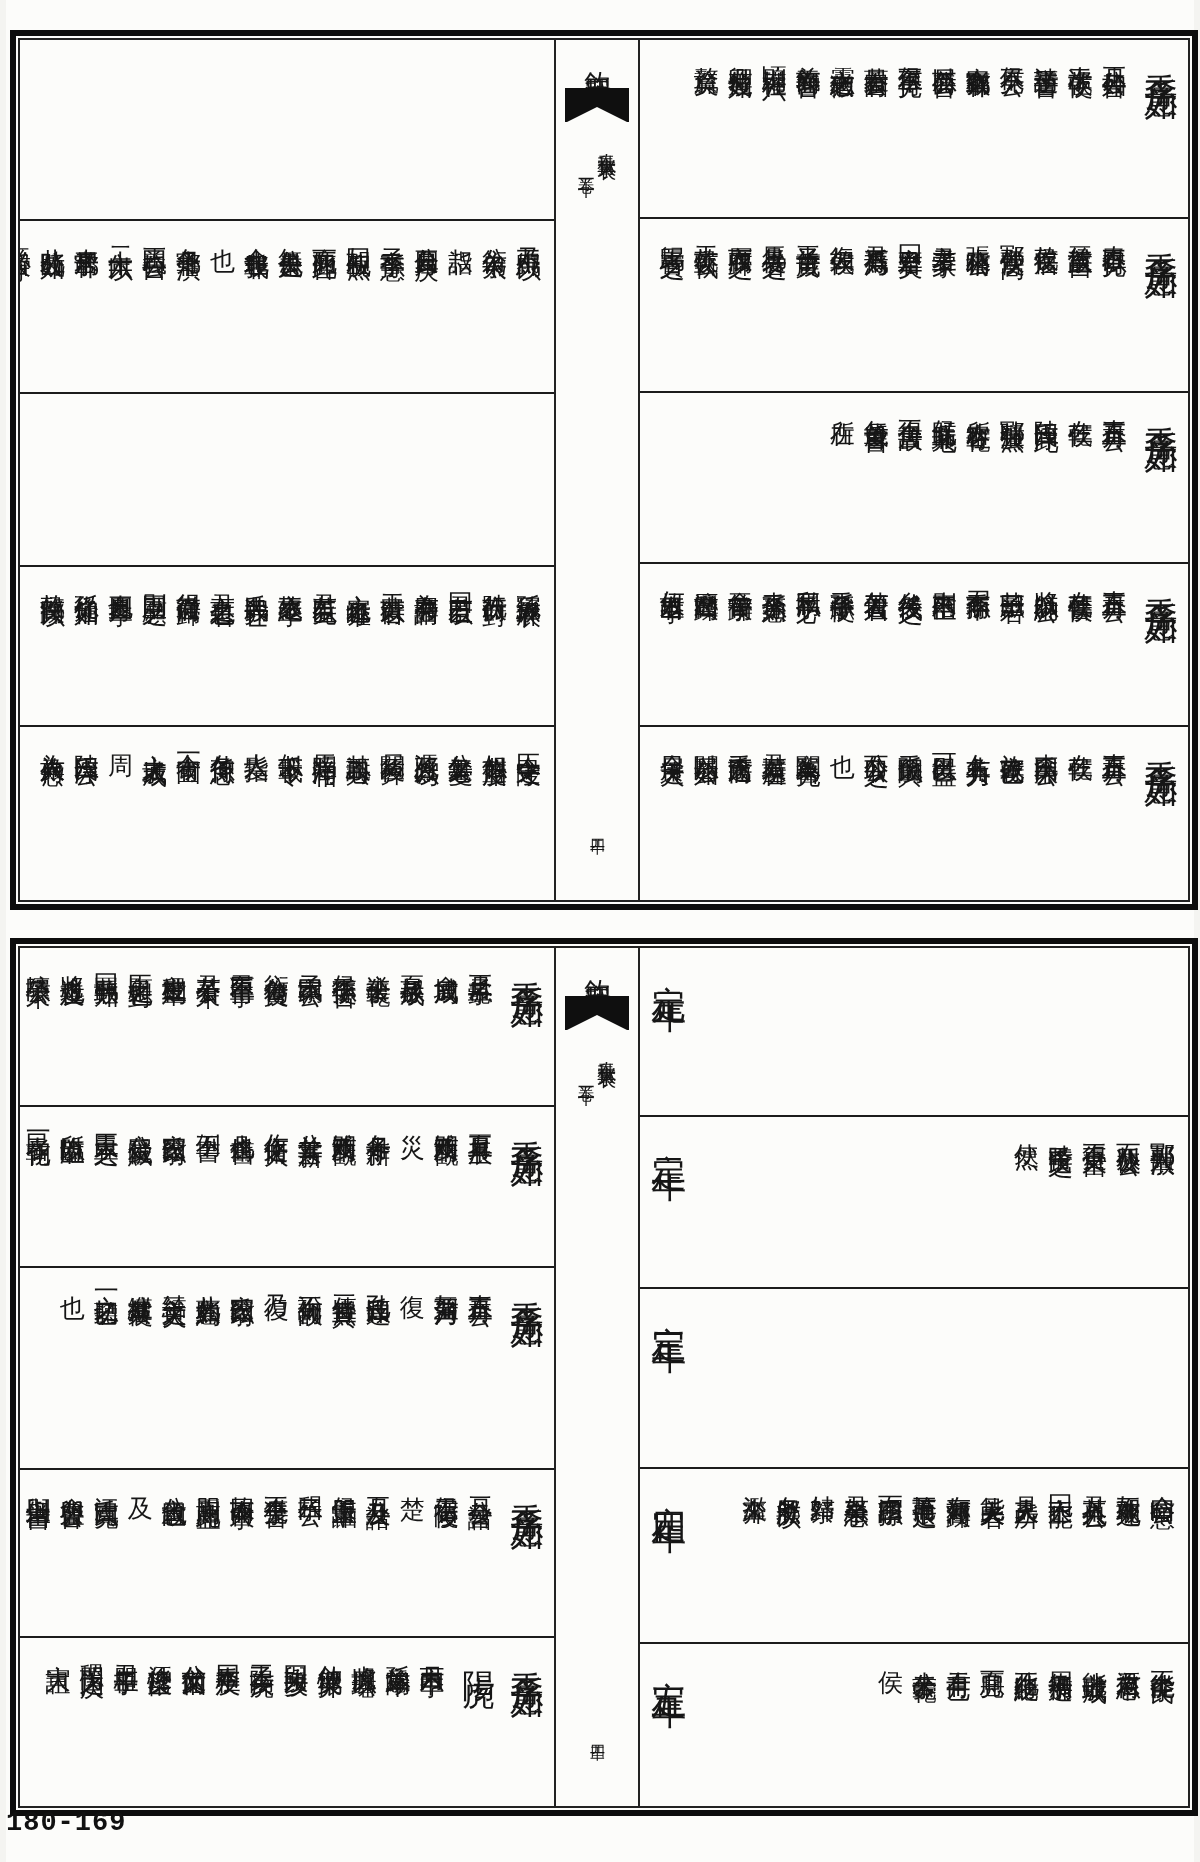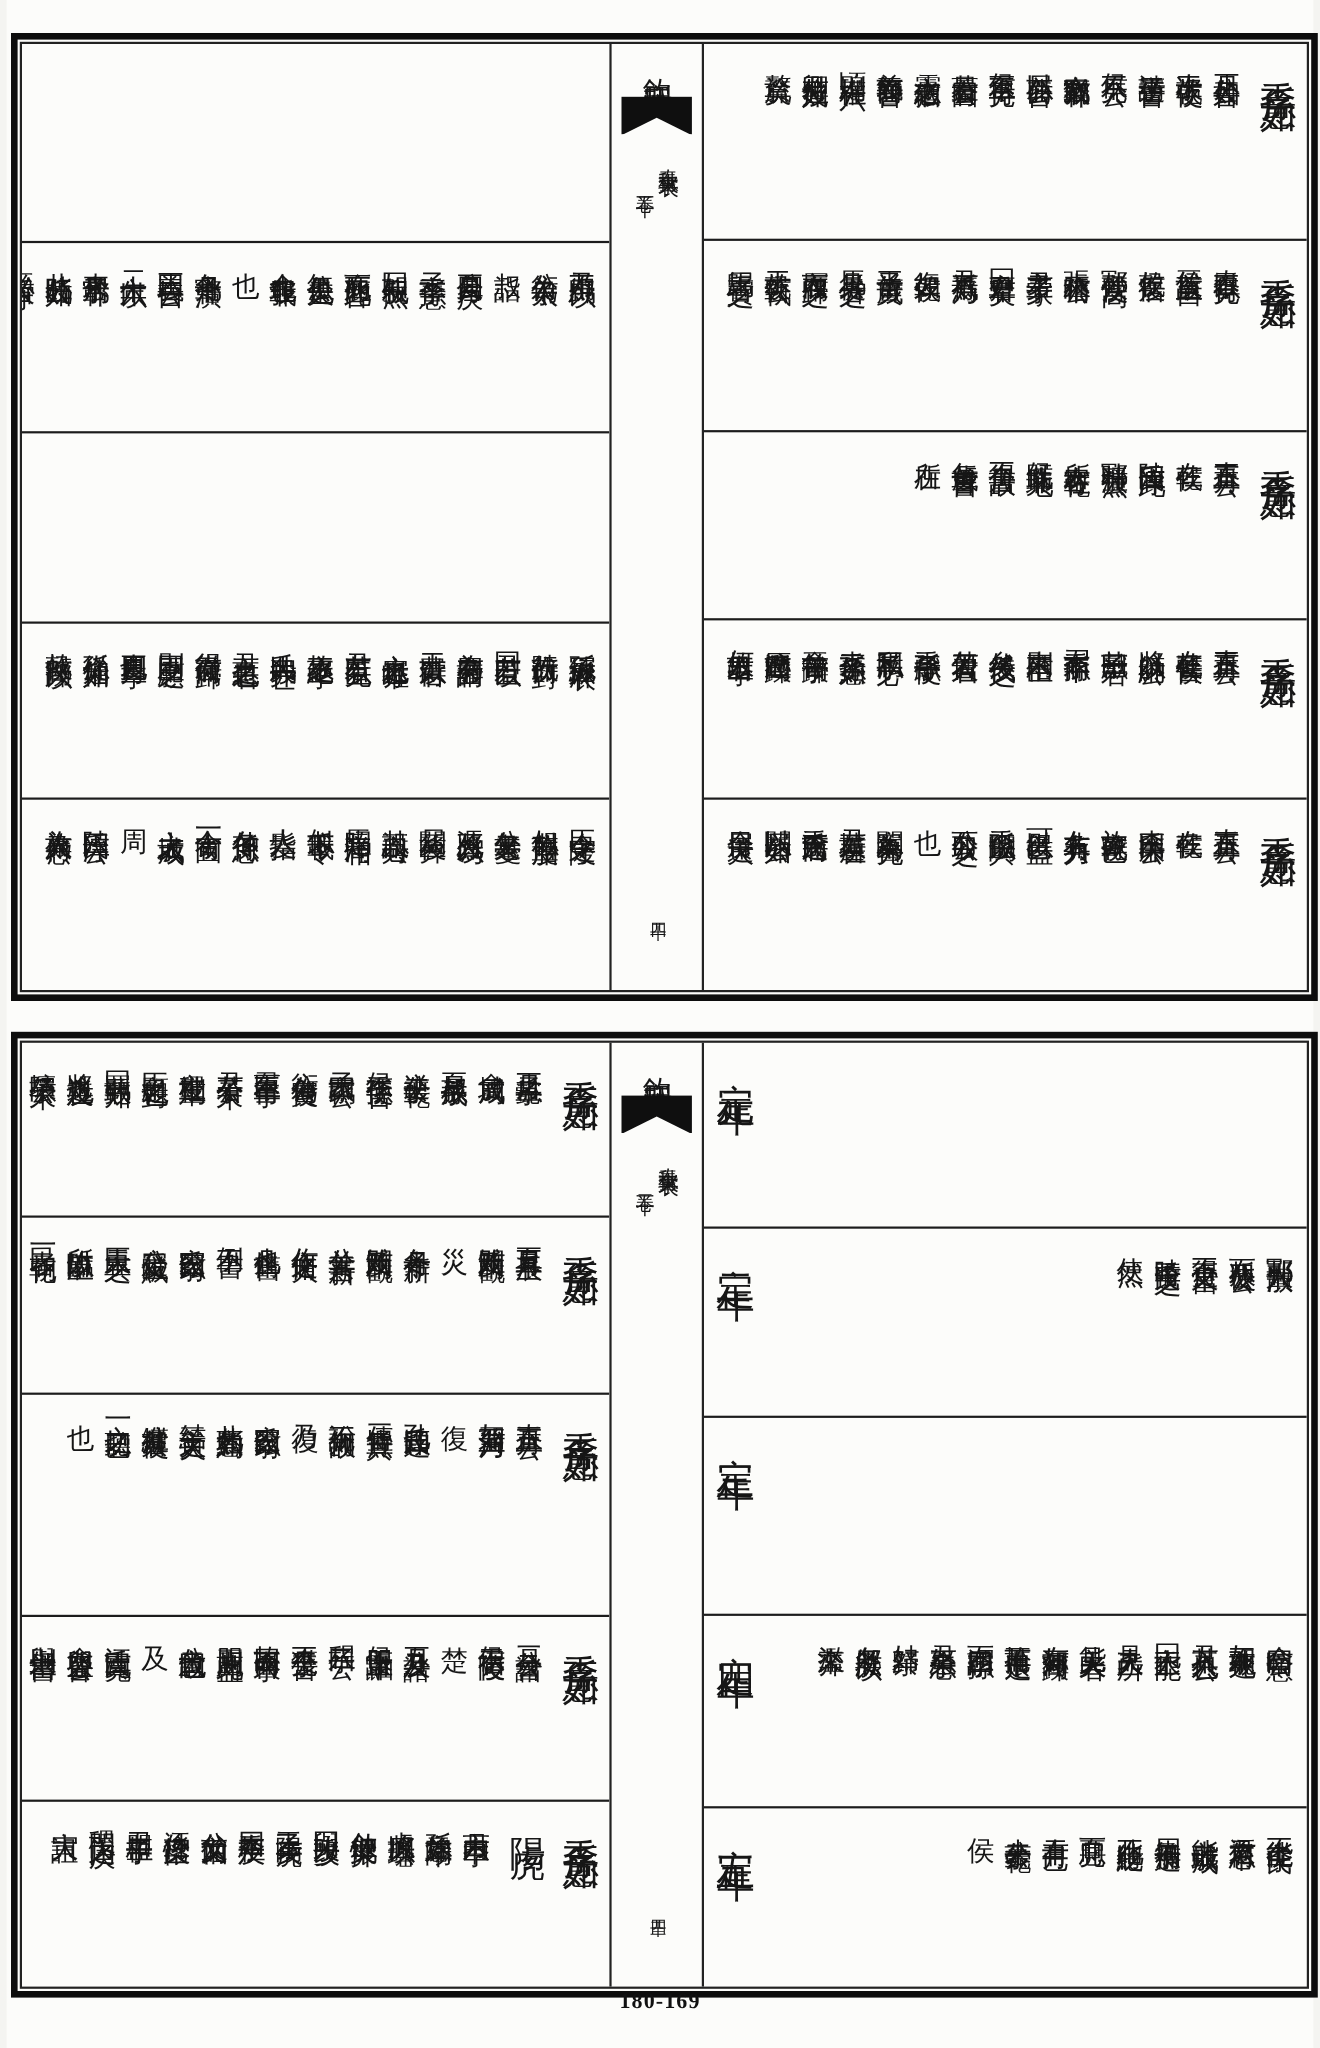--- a/index.html
+++ b/index.html
@@ -25,22 +25,22 @@
   .spacer{flex:1 1 auto;}
   .spine{border-left:2px solid #222;border-right:2px solid #222;display:flex;flex-direction:column;align-items:center;overflow:hidden;}
   .spine-title{writing-mode:vertical-rl;text-orientation:upright;font-size:27px;letter-spacing:4px;margin-top:10px;line-height:1.1;}
   .fishtail{width:64px;height:34px;background:#0f0f0f;position:relative;margin-top:14px;flex:0 0 auto;}
   .fishtail::after{content:"";position:absolute;left:50%;transform:translateX(-50%);bottom:-1px;
      border-left:32px solid transparent;border-right:32px solid transparent;border-bottom:16px solid #fcfcfa;}
   .spine-sub{display:flex;flex-direction:row-reverse;margin-top:16px;}
   .spine-book{writing-mode:vertical-rl;text-orientation:upright;font-size:19px;letter-spacing:2px;line-height:1.15;}
   .spine-chapter{writing-mode:vertical-rl;text-orientation:upright;font-size:17px;letter-spacing:2px;line-height:1.15;margin-top:26px;}
   .spine-page{writing-mode:vertical-rl;text-orientation:upright;font-size:15px;letter-spacing:1px;margin-top:auto;margin-bottom:70px;}
-  .footer{position:absolute;left:0;top:1808px;width:100%;text-align:center;
-     font-family:Liberation Serif, serif;font-size:20px;font-weight:bold;letter-spacing:1px;color:#111;}
+  .footer{position:absolute;left:0;top:1808px;width:100%;text-align:left;
+     font-family:Liberation Mono, monospace;font-size:27px;font-weight:bold;letter-spacing:1px;color:#111;}
 </style>
 </head>
 <body>
 
 <div class="sheet">
 
   <div class="block block-top">
     <div class="inner">
 
       <div class="page">

